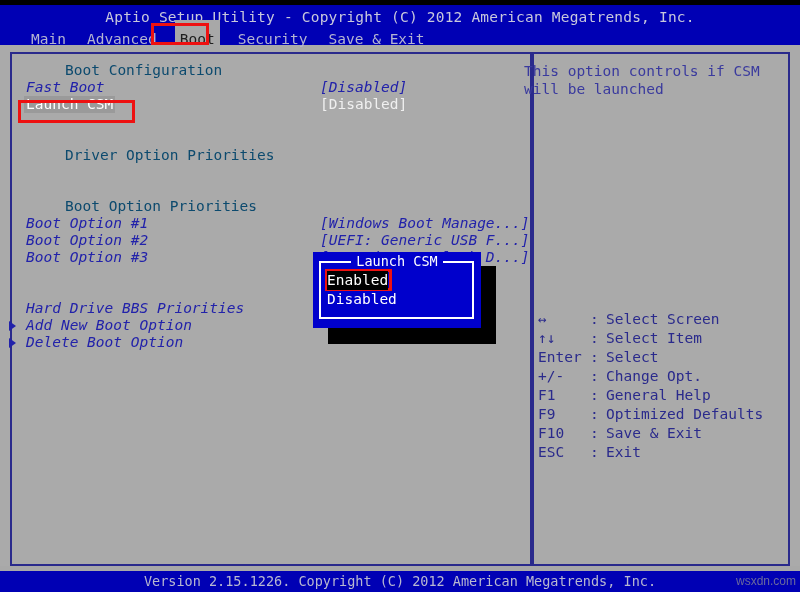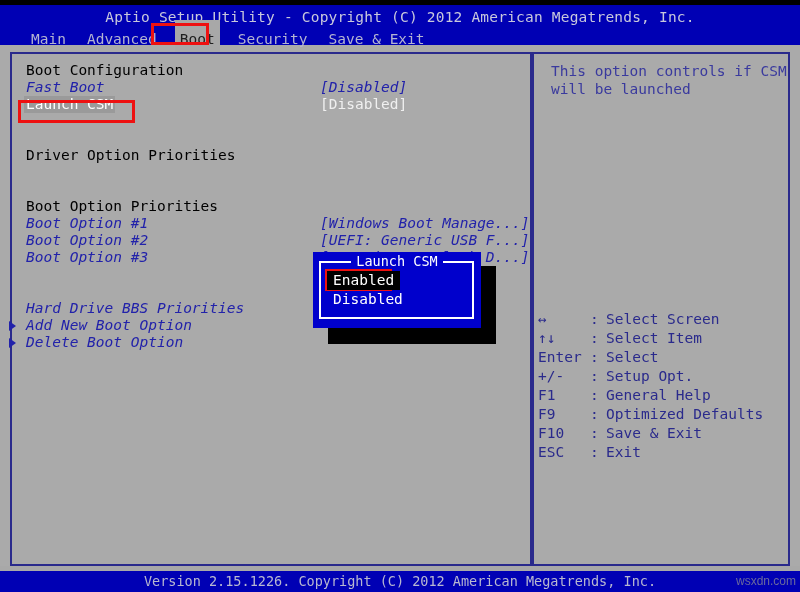--- a/index.html
+++ b/index.html
@@ -111,21 +111,21 @@
   }
   .row .lbl {
     position: absolute;
     left: 0; top: 0;
     padding: 0 2px;
   }
   .row .val {
     position: absolute;
     left: 296px; top: 0;
   }
-  .c-head { color: #000000; }
+  .c-head { color: #0c4a6e; margin-left: 39px; }
   .c-item { color: #2222aa; font-style: italic; }
   .c-sel-lbl {
     color: #ffffff;
     background: #9a9a9a;
   }
   .c-sel-val { color: #f0f0f0; }
   .spacer { height: 17px; }
   .bullet {
     position: absolute;
     left: -15px; top: 4px;
@@ -173,32 +173,32 @@
   .dlg-opts {
     position: absolute;
     left: 14px; top: 18px;
     z-index: 4;
   }
   .dlg-opt {
     font-size: 14.5px;
     line-height: 19px;
     color: #ffffff;
     white-space: pre;
-    padding: 0 6px;
+    padding: 0 0;
     display: inline-block;
   }
   .dlg-opt.selected {
     background: #000000;
     color: #ffffff;
   }
   .dlg-opt-line { height: 19px; }
   
   .help-text {
     position: absolute;
-    left: 551px; top: 62px;
+    left: 524px; top: 62px;
     width: 248px;
     color: #3a3a9e;
     font-size: 14.5px;
     line-height: 18px;
     white-space: pre;
   }
   
   .legend {
     position: absolute;
     left: 538px; top: 310px;
@@ -379,21 +379,21 @@
       <span class="legend-desc">Select Item</span>
     </div>
     <div class="legend-row">
       <span class="legend-key">Enter</span>
       <span class="legend-sep">:</span>
       <span class="legend-desc">Select</span>
     </div>
     <div class="legend-row">
       <span class="legend-key">+/-</span>
       <span class="legend-sep">:</span>
-      <span class="legend-desc">Setup Opt.</span>
+      <span class="legend-desc">Change Opt.</span>
     </div>
     <div class="legend-row">
       <span class="legend-key">F1</span>
       <span class="legend-sep">:</span>
       <span class="legend-desc">General Help</span>
     </div>
     <div class="legend-row">
       <span class="legend-key">F9</span>
       <span class="legend-sep">:</span>
       <span class="legend-desc">Optimized Defaults</span>

